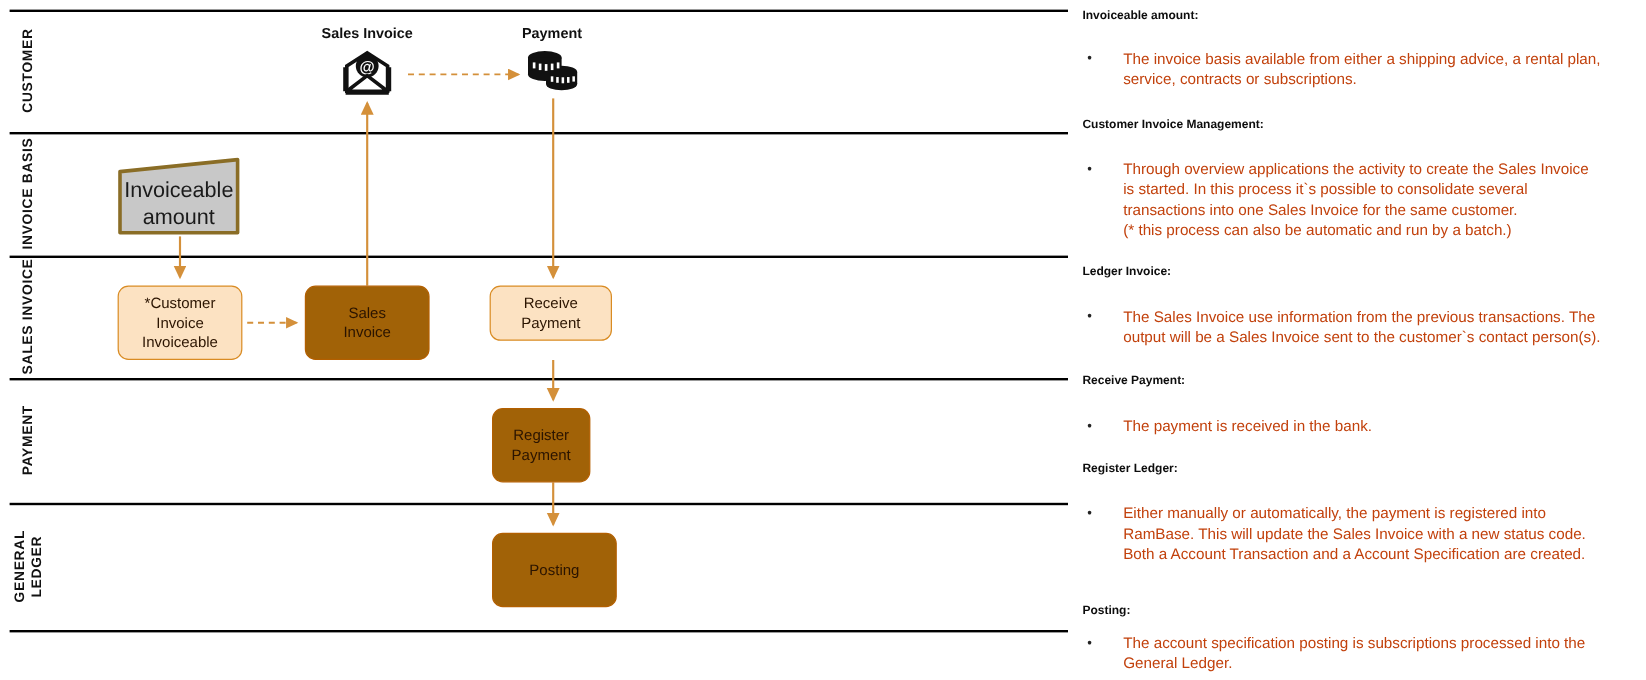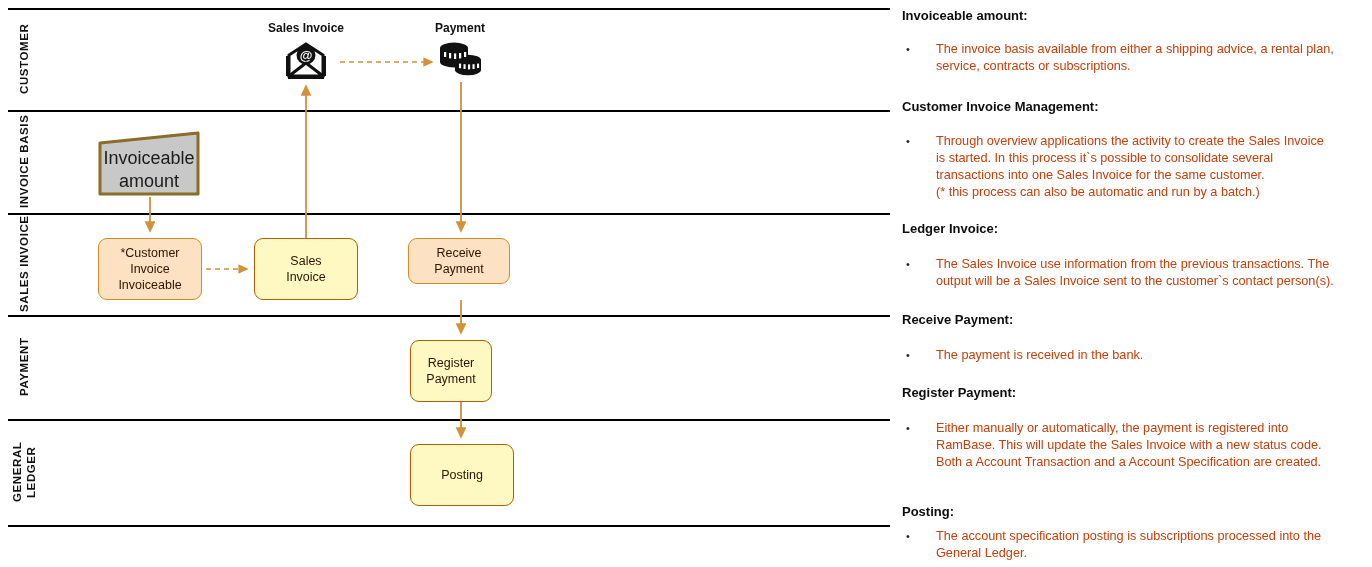--- a/index.html
+++ b/index.html
@@ -71,21 +71,21 @@
     display: flex;
     align-items: center;
     justify-content: center;
     text-align: center;
     font-size: 12.5px;
     line-height: 1.28;
     color: #2b1400;
     border-radius: 9px;
   }
   .node.dark {
-    background: #fef9c3;
+    background: #a16207;
     border: 1.4px solid #b35f00;
   }
   .node.light {
     background: #FCE2C2;
     border: 1.6px solid #D98B22;
   }
 
   
   #invoiceable-amount {
     position: absolute;
@@ -124,21 +124,21 @@
     top: 0;
     width: 476px;
     height: 567px;
     font-size: 12.7px;
     color: #161616;
   }
   .sec-head {
     position: absolute;
     left: 6px;
     font-weight: bold;
-    font-size: 13px;
+    font-size: 10px;
     color: #0d0d0d;
     white-space: nowrap;
   }
   .sec-bullet {
     position: absolute;
     left: 6px;
     width: 470px;
   }
   .sec-bullet .dot {
     position: absolute;
@@ -295,21 +295,21 @@
       <div class="body">The Sales Invoice use information from the previous transactions. The
 output will be a Sales Invoice sent to the customer`s contact person(s).</div>
     </div>
 
     <div class="sec-head" style="top:312px">Receive Payment:</div>
     <div class="sec-bullet" style="top:347px">
       <span class="dot">•</span>
       <div class="body">The payment is received in the bank.</div>
     </div>
 
-    <div class="sec-head" style="top:385px">Register Payment:</div>
+    <div class="sec-head" style="top:385px">Register Ledger:</div>
     <div class="sec-bullet" style="top:420px">
       <span class="dot">•</span>
       <div class="body">Either manually or automatically, the payment is registered into
 RamBase. This will update the Sales Invoice with a new status code.
 Both a Account Transaction and a Account Specification are created.</div>
     </div>
 
     <div class="sec-head" style="top:504px">Posting:</div>
     <div class="sec-bullet" style="top:528px">
       <span class="dot">•</span>

